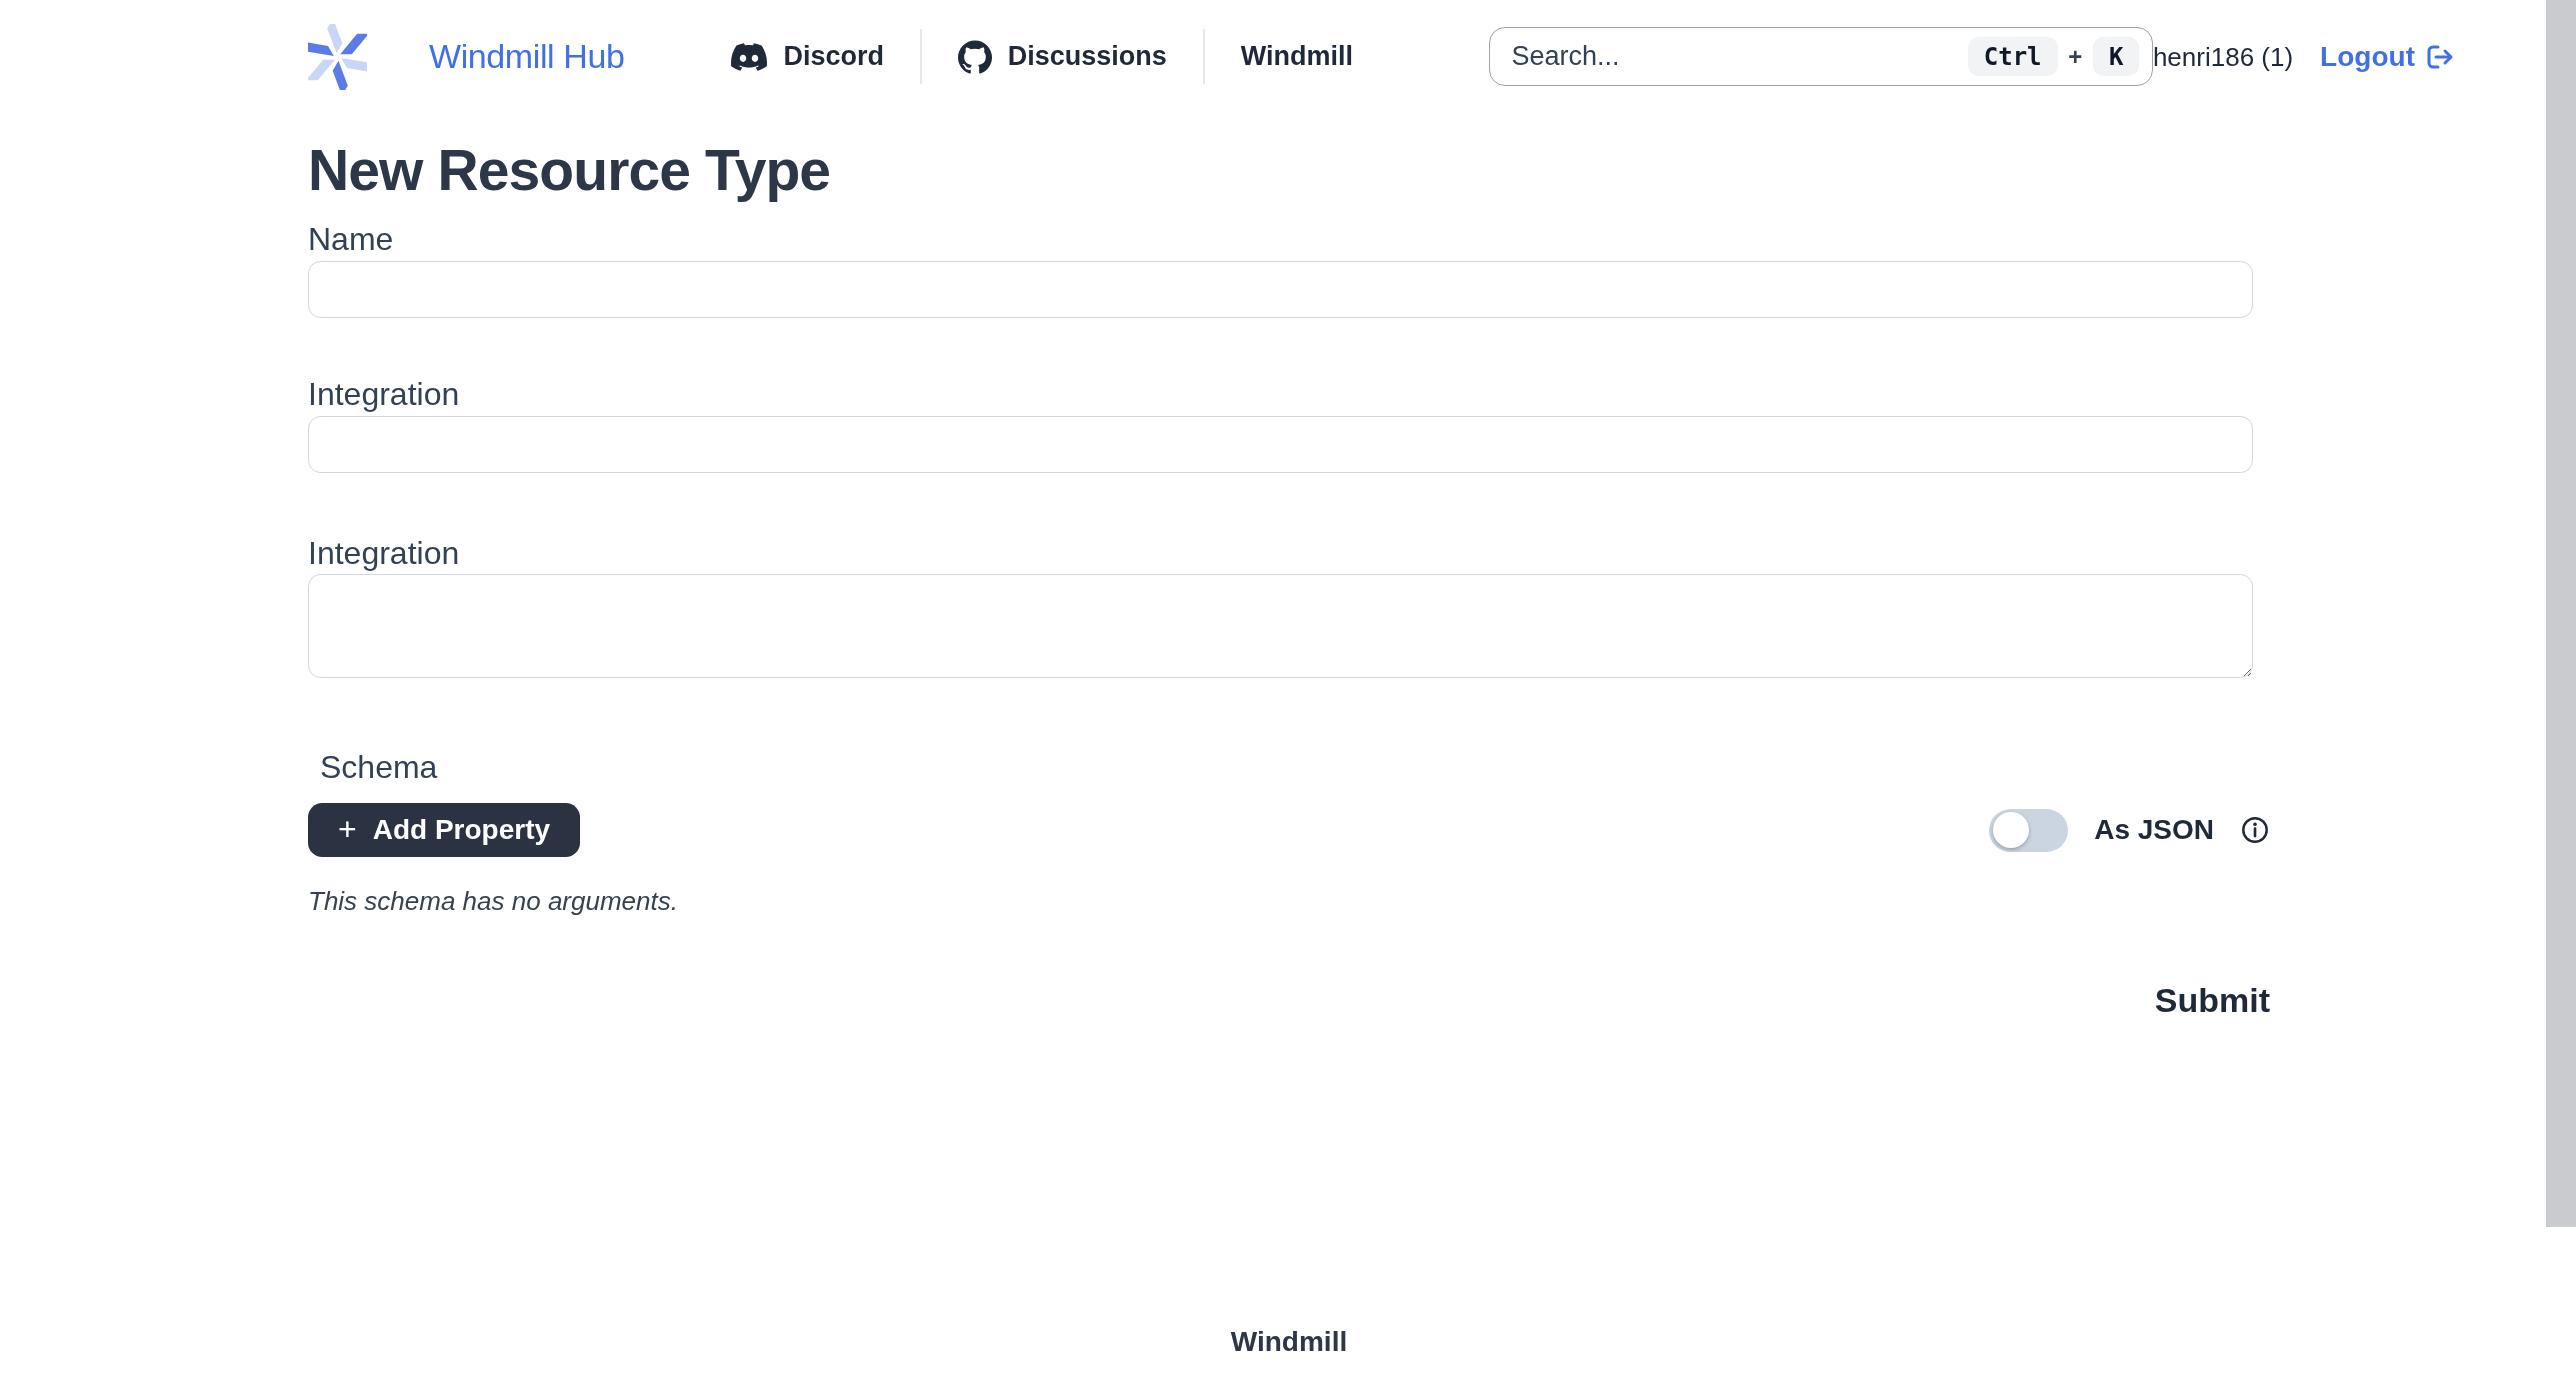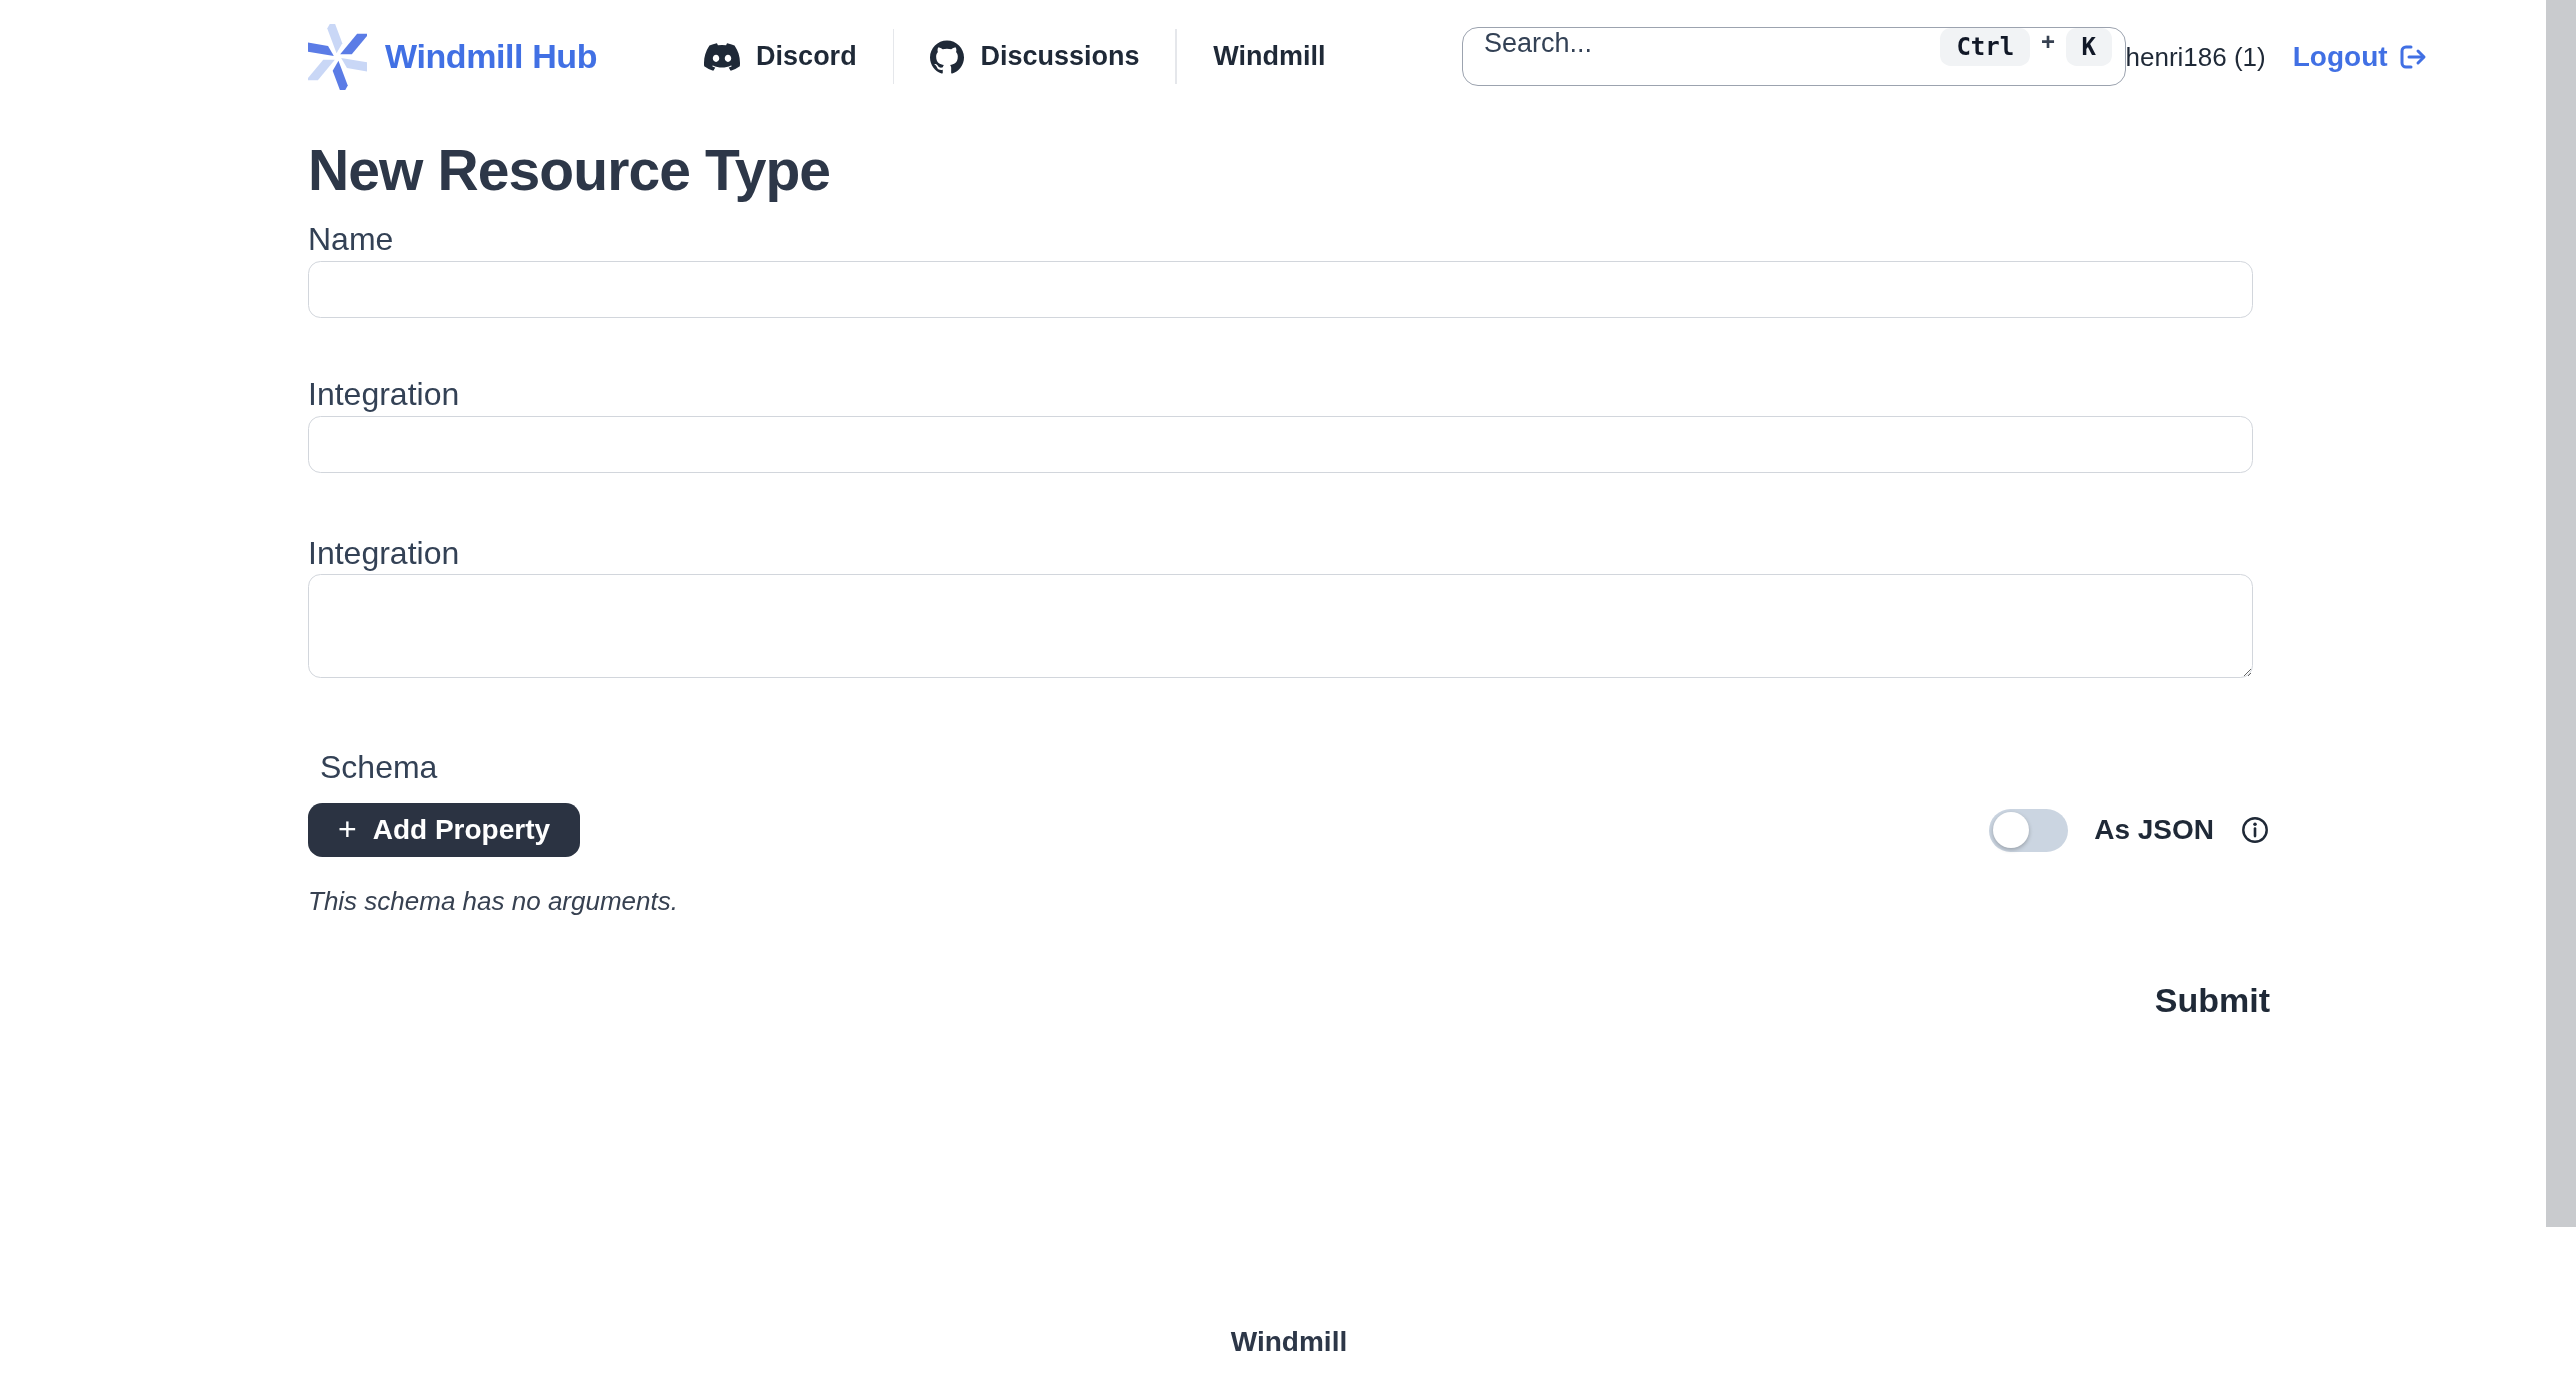--- a/index.html
+++ b/index.html
@@ -14,28 +14,28 @@
     --scrollbar:#c9cbce;
   }
   *{box-sizing:border-box;margin:0;padding:0;}
   html,body{margin:0;padding:0;background:#fff;}
   body{font-family:"Liberation Sans","DejaVu Sans",sans-serif;color:var(--text);}
   .app{position:relative;width:2576px;height:1392px;background:#fff;overflow:hidden;}
 
   
   .header{display:flex;align-items:center;height:113px;padding:0 336px 0 308px;}
   .brand{display:flex;align-items:center;gap:18px;cursor:pointer;}
-  .brand-name{font-size:34px;font-weight:700;color:var(--accent);letter-spacing:-0.4px;white-space:nowrap;}
+  .brand-name{font-size:34px;font-weight:400;color:var(--accent);letter-spacing:-0.4px;white-space:nowrap;margin-left:44px;}
   .nav{display:flex;align-items:center;margin-left:107px;height:100%;}
   .nav-item{display:flex;align-items:center;gap:16px;font-size:27px;font-weight:600;color:var(--text);padding:0 36px;cursor:pointer;white-space:nowrap;}
   .nav-item:first-child{padding-left:0;}
   .nav-divider{width:1.8px;height:55px;background:#e5e7eb;}
   .nav-icon{display:flex;align-items:center;}
 
-  .search{margin-left:100px;flex:0 0 664px;height:59px;border:1.8px solid #9ca3af;border-radius:16px;display:flex;align-items:flex-start;padding:0 12.5px 0 21.5px;background:#fff;gap:10.7px;}
+  .search{margin-left:100px;flex:0 0 664px;height:59px;border:1.8px solid #9ca3af;border-radius:16px;display:flex;align-items:center;padding:0 12.5px 0 21.5px;background:#fff;gap:10.7px;}
   .search input{flex:1;min-width:0;border:none;outline:none;font-size:27px;font-weight:500;color:var(--label);background:transparent;font-family:inherit;}
   .search input::placeholder{color:var(--label);opacity:1;}
   .kbd{background:var(--kbd-bg);border-radius:10.7px;padding:7.2px 16px;font-family:"DejaVu Sans Mono","Liberation Mono",monospace;font-size:24px;font-weight:700;color:#111827;line-height:1;}
   .kbd-plus{font-size:24px;color:#374151;font-weight:600;}
 
   .user{margin-left:auto;display:flex;align-items:flex-end;gap:27px;}
   .username{font-size:26px;color:var(--text);white-space:nowrap;}
   .logout{display:flex;align-items:center;gap:9px;color:var(--accent);font-weight:700;font-size:28px;cursor:pointer;white-space:nowrap;}
 
   

